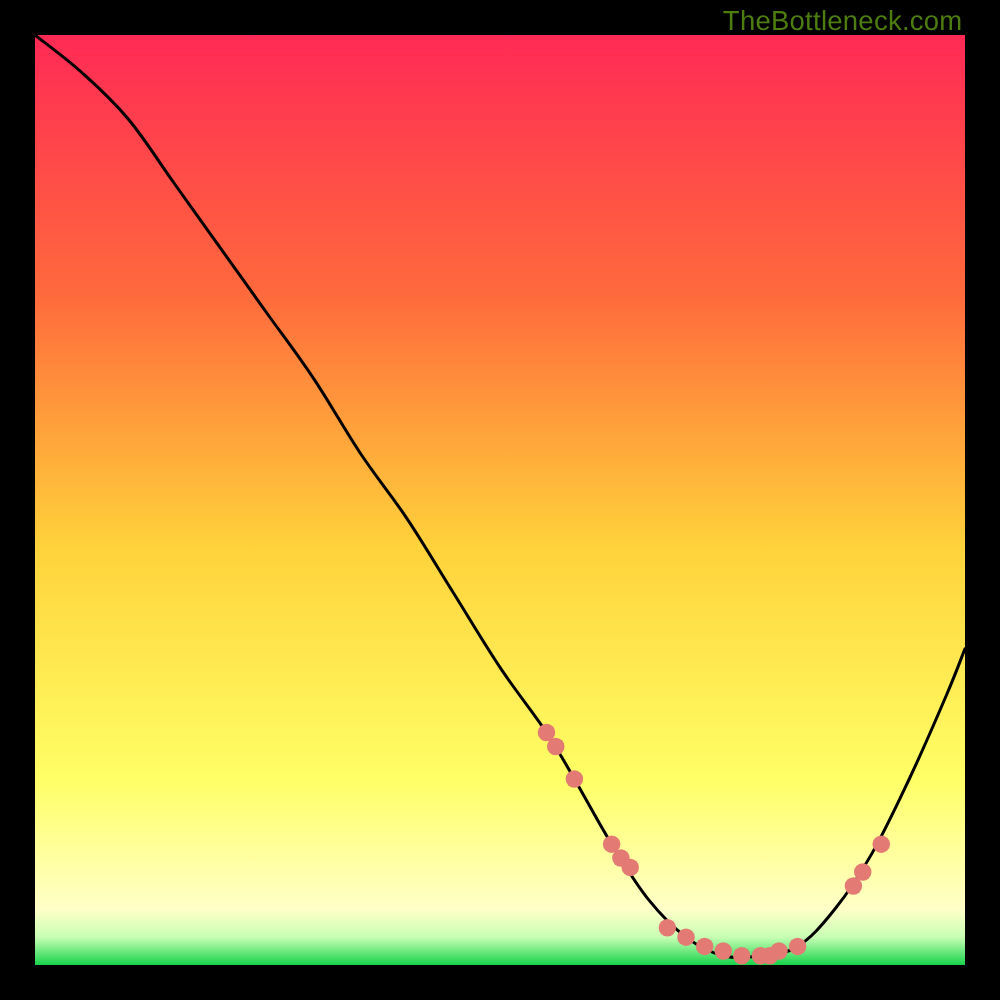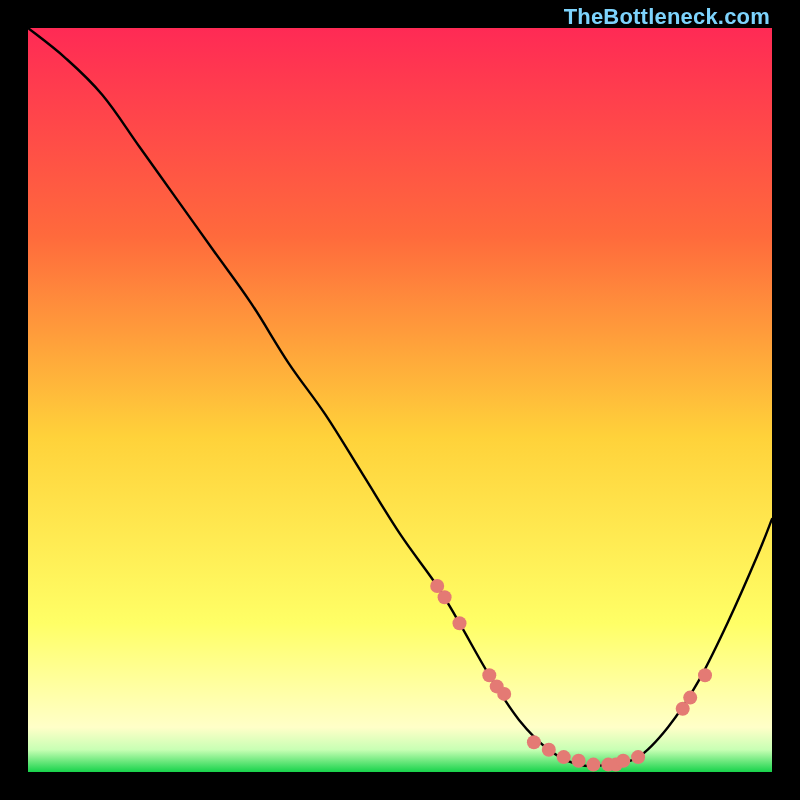--- a/index.html
+++ b/index.html
@@ -38,23 +38,23 @@
     position: absolute;
     left: 0;
     top: 0;
     width: 744px;
     height: 744px;
   }
   .watermark {
     position: absolute;
     top: 4px;
     right: 30px;
-    color: #7dd3fc;
+    color: #4d7c0f;
     font-size: 22px;
-    font-weight: 700;
+    font-weight: 400;
     letter-spacing: 0.2px;
   }
 </style>
 </head>
 <body>
 
 <div class="watermark">TheBottleneck.com</div>
 
 <div class="frame">
   <div class="plot-area">

